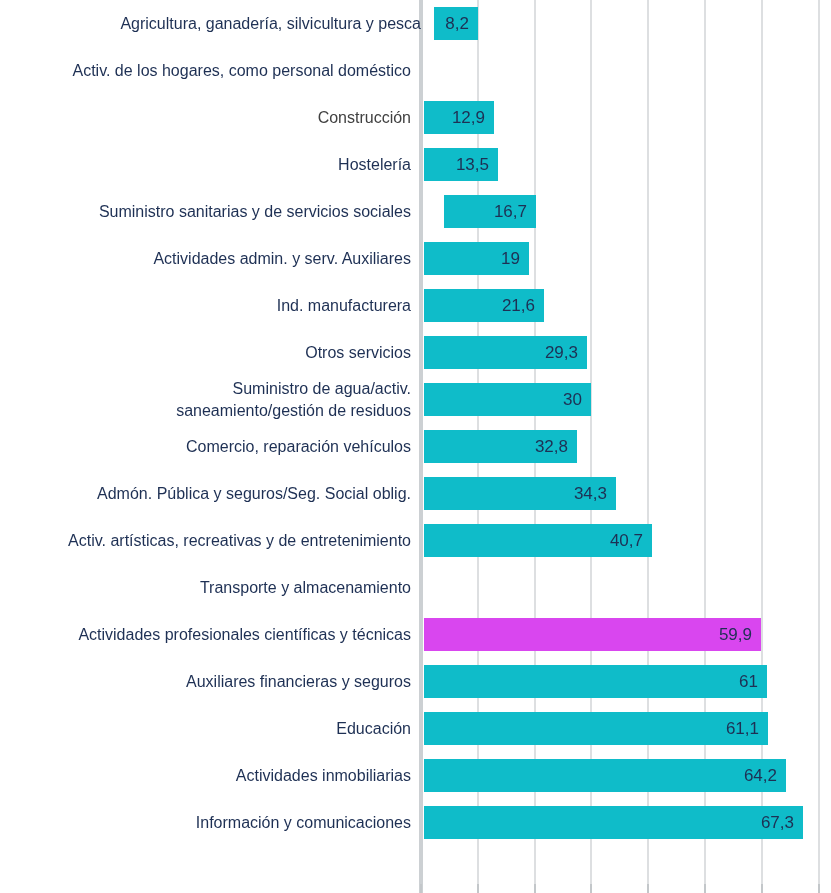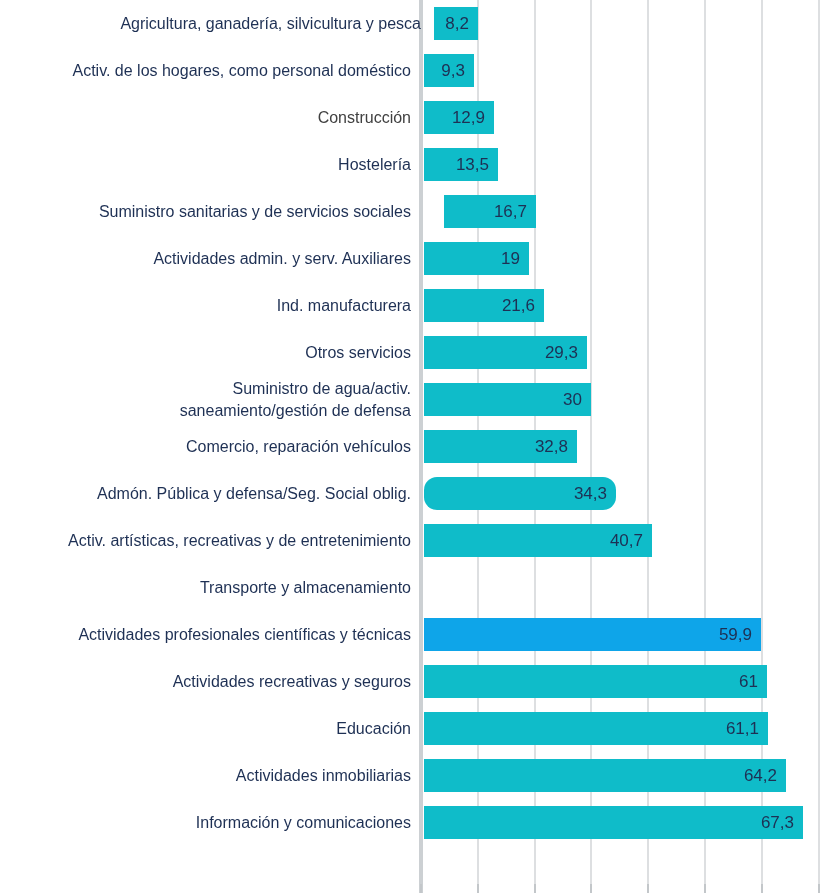--- a/index.html
+++ b/index.html
@@ -107,25 +107,20 @@
     <div class="label" style="color: rgb(30, 48, 84); margin-left: 10px;">Agricultura, ganadería, silvicultura y pesca</div>
     <div class="bar-area">
       <div class="bar" style="width: 44px; background: rgb(15, 188, 201);">
         <span class="value" style="color: rgb(30, 48, 84);">8,2</span>
       </div>
     </div>
   </div>
 
   <div class="row">
     <div class="label" style="color: rgb(30, 48, 84);">Activ. de los hogares, como personal doméstico</div>
-    <div class="bar-area">
-      <div class="bar" style="width: 50px; background: rgb(15, 188, 201);">
-        <span class="value" style="color: rgb(30, 48, 84);">9,3</span>
-      </div>
-    </div>
   </div>
 
   <div class="row">
     <div class="label" style="color: #404040;">Construcción</div>
     <div class="bar-area">
       <div class="bar" style="width: 70px; background: rgb(15, 188, 201);">
         <span class="value" style="color: rgb(30, 48, 84);">12,9</span>
       </div>
     </div>
   </div>
@@ -170,41 +165,41 @@
     <div class="label" style="color: rgb(30, 48, 84);">Otros servicios</div>
     <div class="bar-area">
       <div class="bar" style="width: 163px; background: rgb(15, 188, 201);">
         <span class="value" style="color: rgb(30, 48, 84);">29,3</span>
       </div>
     </div>
   </div>
 
   <div class="row">
     <div class="label" style="color: rgb(30, 48, 84);">Suministro de agua/activ.
-saneamiento/gestión de defensa</div>
+saneamiento/gestión de residuos</div>
     <div class="bar-area">
       <div class="bar" style="width: 167px; background: rgb(15, 188, 201);">
         <span class="value" style="color: rgb(30, 48, 84);">30</span>
       </div>
     </div>
   </div>
 
   <div class="row">
     <div class="label" style="color: rgb(30, 48, 84);">Comercio, reparación vehículos</div>
     <div class="bar-area">
       <div class="bar" style="width: 153px; background: rgb(15, 188, 201);">
         <span class="value" style="color: rgb(30, 48, 84);">32,8</span>
       </div>
     </div>
   </div>
 
   <div class="row">
-    <div class="label" style="color: rgb(30, 48, 84);">Admón. Pública y defensa/Seg. Social oblig.</div>
-    <div class="bar-area">
-      <div class="bar" style="width: 192px; background: rgb(15, 188, 201); border-radius: 13px;">
+    <div class="label" style="color: rgb(30, 48, 84);">Admón. Pública y seguros/Seg. Social oblig.</div>
+    <div class="bar-area">
+      <div class="bar" style="width: 192px; background: rgb(15, 188, 201);">
         <span class="value" style="color: rgb(30, 48, 84);">34,3</span>
       </div>
     </div>
   </div>
 
   <div class="row">
     <div class="label" style="color: rgb(30, 48, 84);">Activ. artísticas, recreativas y de entretenimiento</div>
     <div class="bar-area">
       <div class="bar" style="width: 228px; background: rgb(15, 188, 201);">
         <span class="value" style="color: rgb(30, 48, 84);">40,7</span>
@@ -213,28 +208,28 @@
   </div>
 
 
   <div class="row">
     <div class="label" style="color: rgb(30, 48, 84);">Transporte y almacenamiento</div>
   </div>
 
   <div class="row">
     <div class="label" style="color: rgb(30, 48, 84);">Actividades profesionales científicas y técnicas</div>
     <div class="bar-area">
-      <div class="bar" style="width: 337px; background: #0ea5e9;">
+      <div class="bar" style="width: 337px; background: #d946ef;">
         <span class="value" style="color: rgb(30, 48, 84);">59,9</span>
       </div>
     </div>
   </div>
 
   <div class="row">
-    <div class="label" style="color: rgb(30, 48, 84);">Actividades recreativas y seguros</div>
+    <div class="label" style="color: rgb(30, 48, 84);">Auxiliares financieras y seguros</div>
     <div class="bar-area">
       <div class="bar" style="width: 343px; background: rgb(15, 188, 201);">
         <span class="value" style="color: rgb(30, 48, 84);">61</span>
       </div>
     </div>
   </div>
 
   <div class="row">
     <div class="label" style="color: rgb(30, 48, 84);">Educación</div>
     <div class="bar-area">

